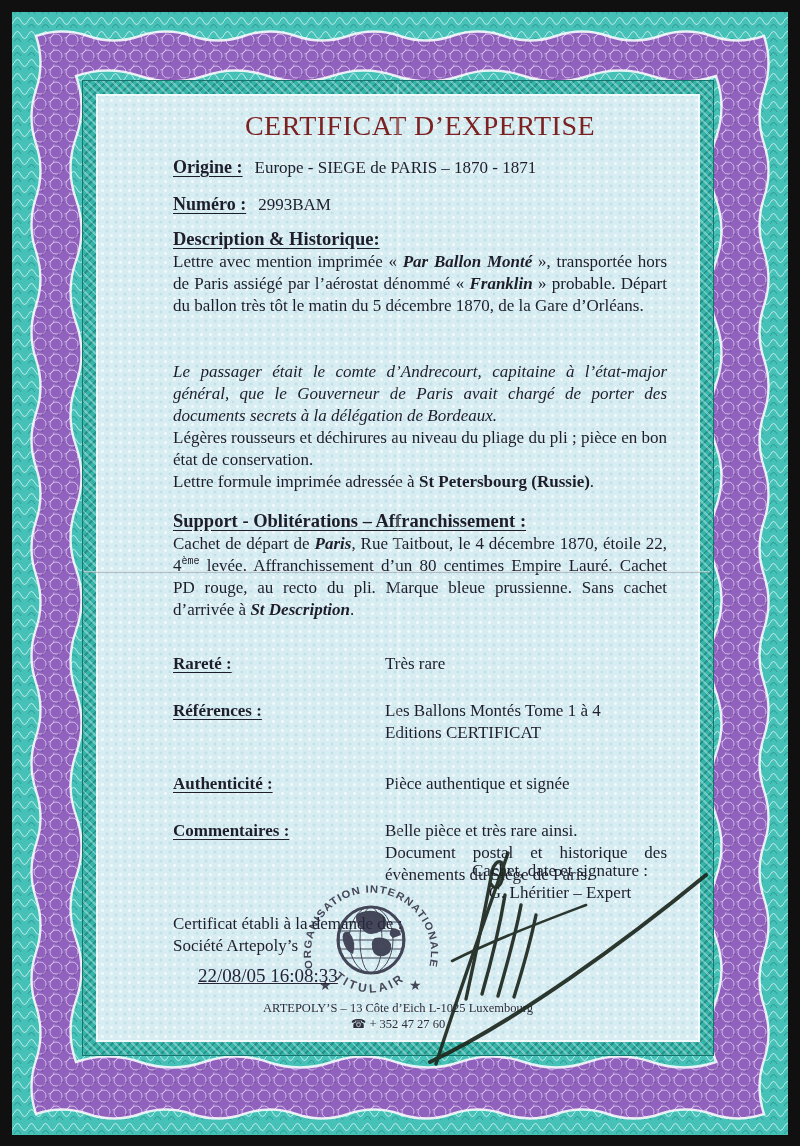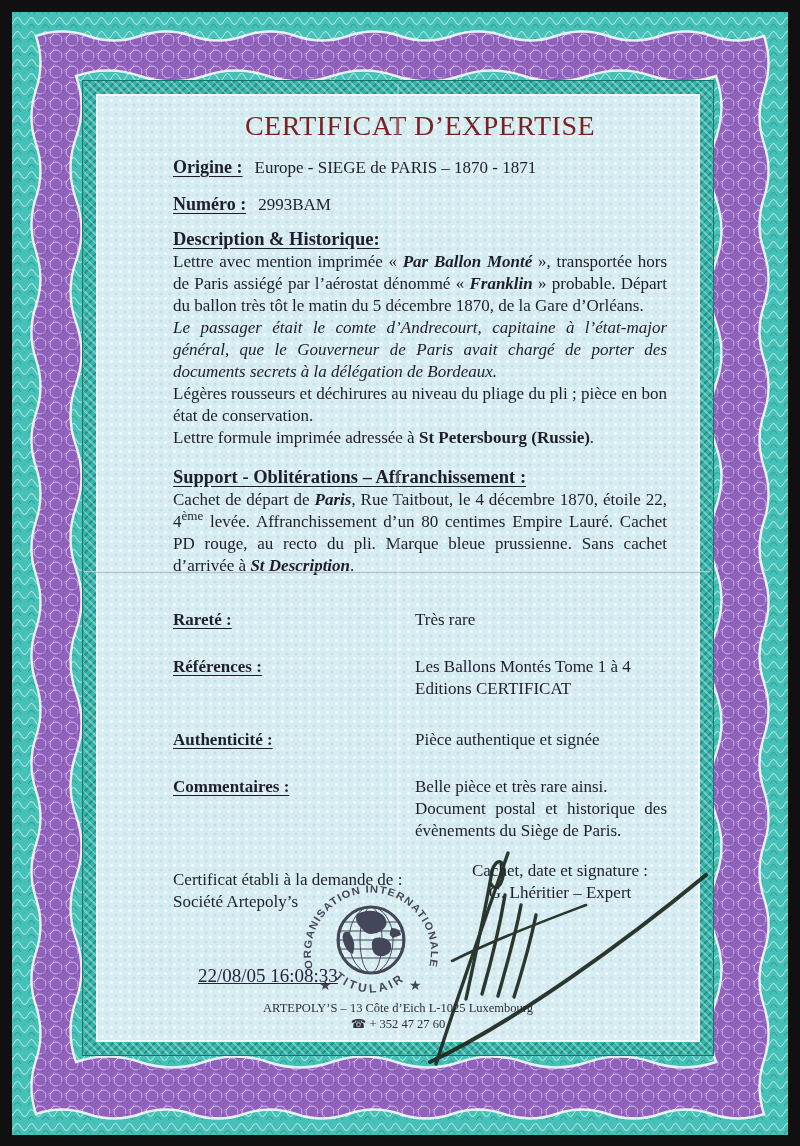--- a/index.html
+++ b/index.html
@@ -36,23 +36,23 @@
   }
   .lbl{font-weight:bold;text-decoration:underline;text-underline-offset:3px;}
   .field-row{margin-top:14px;font-size:17px;}
   .field-row .lbl{font-size:18px;}
   .field-row .val{margin-left:12px;}
   .sec-head{margin-top:11px;font-size:18.5px;font-weight:bold;
     text-decoration:underline;text-underline-offset:3px;line-height:24px;}
   .para{margin:0;text-align:justify;}
   .bi{font-weight:bold;font-style:italic;}
   .b{font-weight:bold;}
-  .it{font-style:italic;}
-  sup{font-size:13px;line-height:0;}
-  .kv{display:flex;margin-top:25px;gap:30px;}
+  .it{font-style:italic;margin-top:44px;}
+  sup{font-size:10px;line-height:0;font-family:Liberation Mono, monospace;}
+  .kv{display:flex;margin-top:25px;}
   .kv .k{flex:0 0 212px;}
   .kv .v{flex:1;}
   .kv .v p{margin:0;}
   .kv .v .just{text-align:justify;}
   .request{margin-top:27px;}
   .request p{margin:0;}
   
   .abs{position:absolute;z-index:3;}
   .sig-label{left:420px;top:860px;width:280px;text-align:center;font-size:17px;line-height:22px;color:#1d1d2b;}
   .stamp-svg{left:297px;top:872px;width:148px;height:148px;opacity:.85;}

